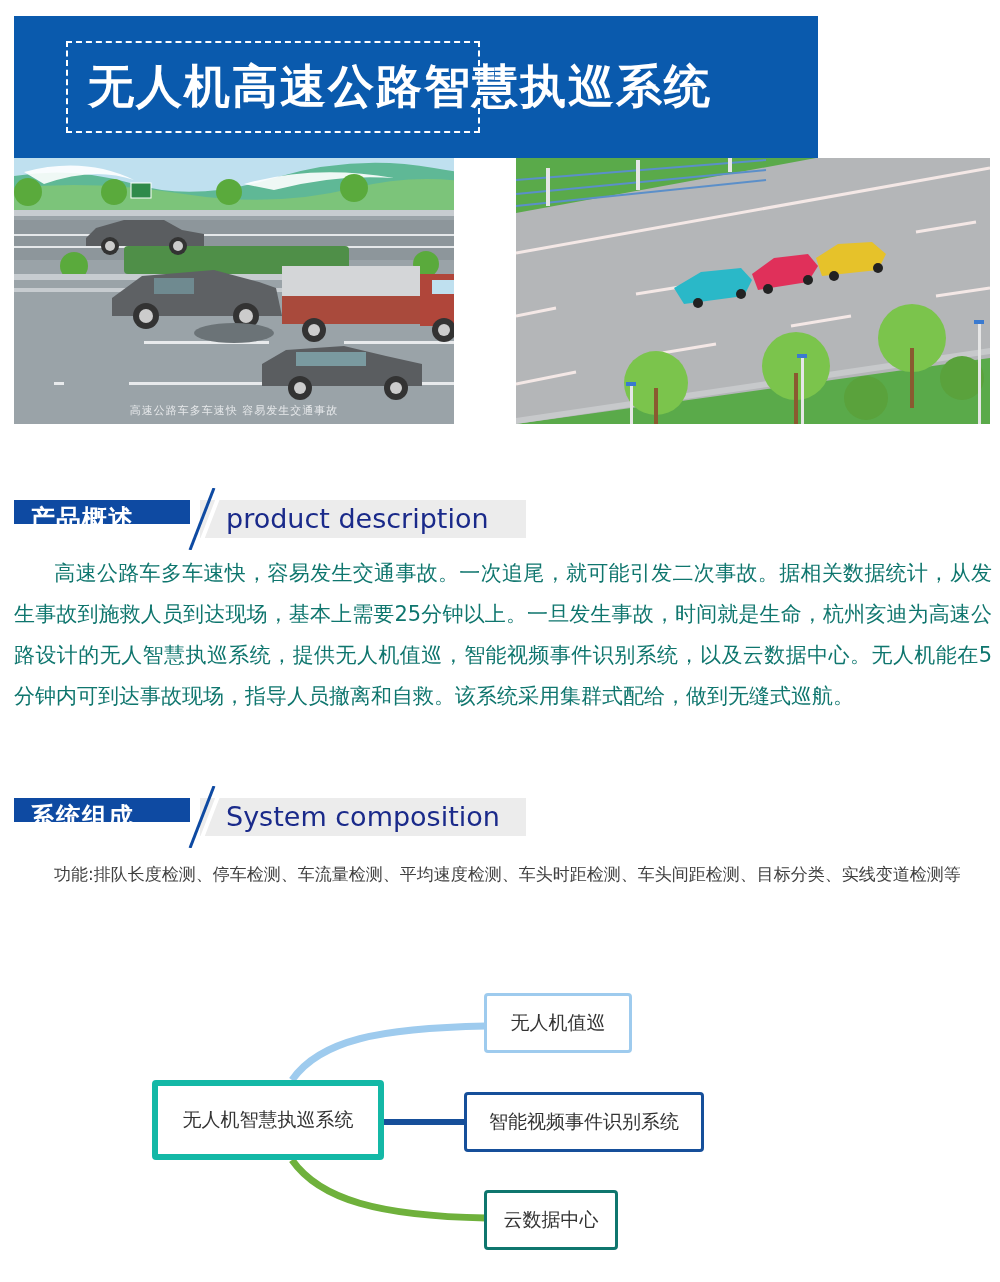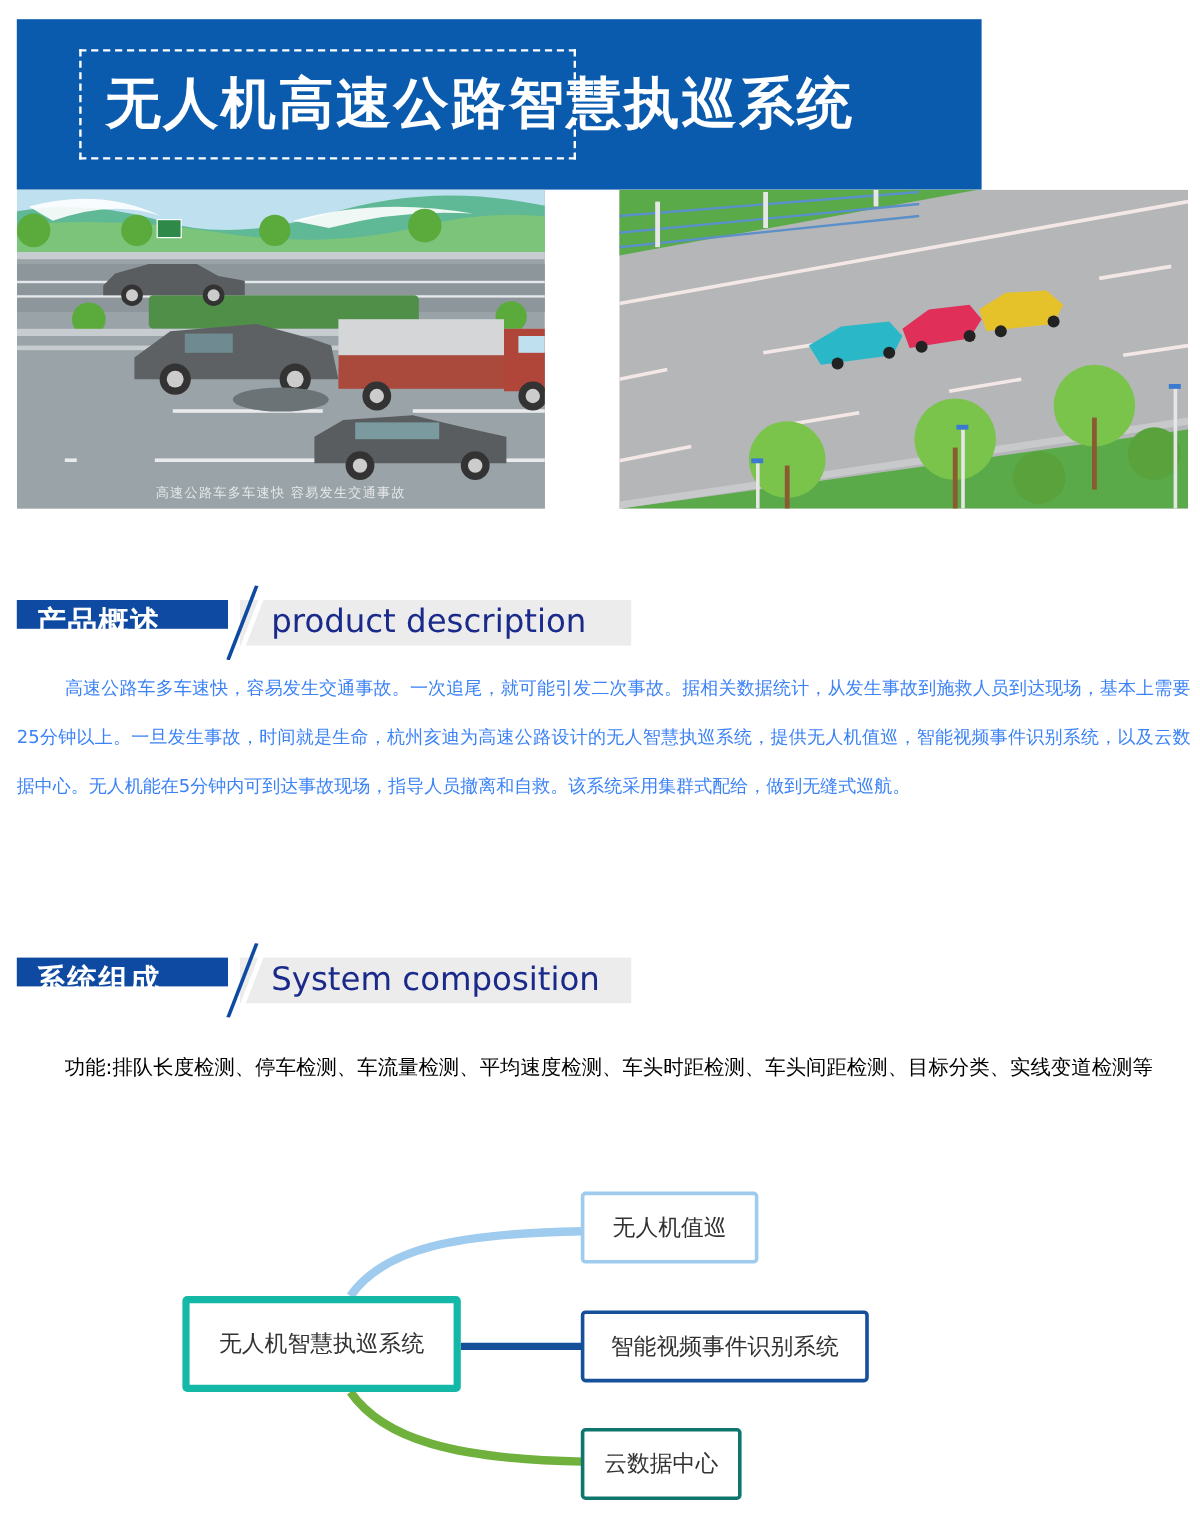--- a/index.html
+++ b/index.html
@@ -14,30 +14,30 @@
   .illus-right { left: 516px; width: 474px; }
   .illus svg { display: block; }
   .illus-caption { position: absolute; left: 0; right: 0; bottom: 6px; text-align: center; font-size: 11px; color: #e6e8ea; letter-spacing: 1px; }
 
   .section-head { position: absolute; left: 14px; height: 38px; }
   .sh-cn { position: absolute; left: 0; top: 0; width: 176px; height: 24px; background: #0e4aa2; color: #ffffff; font-size: 25px; font-weight: bold; line-height: 38px; padding-left: 16px; letter-spacing: 1px; }
   .sh-slash { position: absolute; left: 168px; top: -12px; width: 40px; height: 62px; }
   .sh-en-bg { position: absolute; left: 186px; top: 0; width: 326px; height: 38px; background: #ececec; }
   .sh-en { position: absolute; left: 212px; top: 0; height: 38px; line-height: 38px; font-size: 27px; color: #1a2a8a; white-space: nowrap; }
 
-  .para { position: absolute; left: 14px; width: 978px; font-size: 15px; color: #3b82f6; line-height: 41px; text-align: justify; }
+  .para { position: absolute; left: 14px; width: 978px; font-size: 21px; color: #0f766e; line-height: 41px; text-align: justify; }
   .para .indent { display: inline-block; width: 40px; }
 
-  .func { position: absolute; left: 14px; width: 980px; font-size: 17px; color: #000000; line-height: 36px; margin-top: 16px; }
+  .func { position: absolute; left: 14px; width: 980px; font-size: 17px; color: #404040; line-height: 36px; }
 
   .mind { position: absolute; left: 0; top: 980px; width: 1000px; height: 280px; }
   .node { position: absolute; background: #ffffff; display: flex; align-items: center; justify-content: center; font-size: 19px; color: #333333; border-radius: 4px; white-space: nowrap; }
   .node-root { left: 152px; top: 1080px; width: 232px; height: 80px; border: 6px solid #14b8a6; }
   .node-a { left: 484px; top: 993px; width: 148px; height: 60px; border: 3px solid #9ecbee; }
-  .node-b { left: 484px; top: 1092px; width: 240px; height: 60px; border: 3px solid #164f9a; }
+  .node-b { left: 464px; top: 1092px; width: 240px; height: 60px; border: 3px solid #164f9a; }
   .node-c { left: 484px; top: 1190px; width: 134px; height: 60px; border: 3px solid #0f766e; }
 </style>
 </head>
 <body>
 
 <div class="banner">
   <div class="banner-frame"></div>
   <div class="banner-title">无人机高速公路智慧执巡系统</div>
 </div>
 

